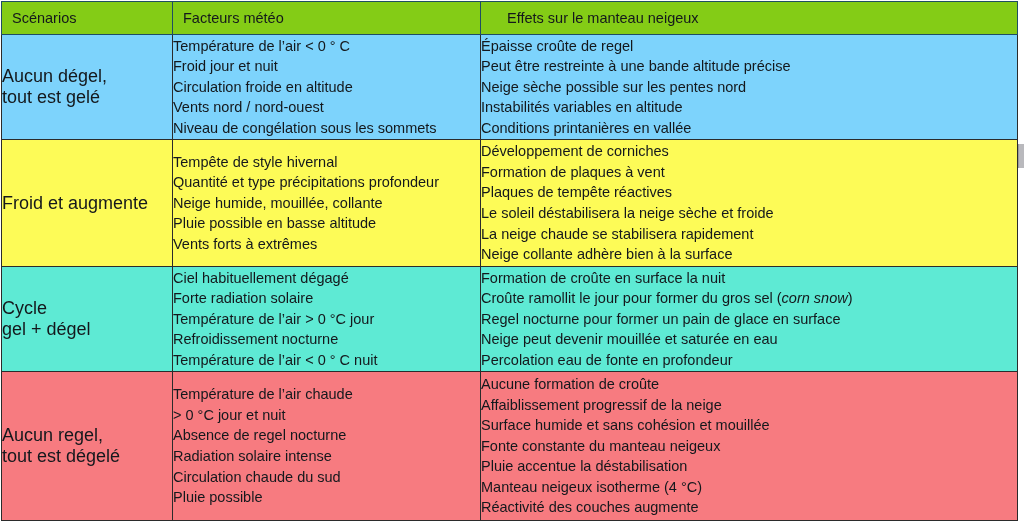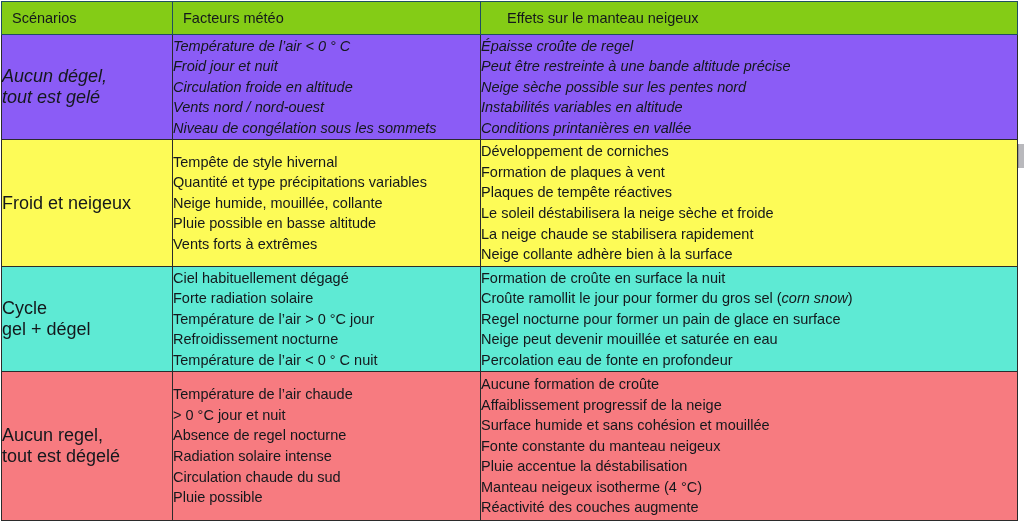--- a/index.html
+++ b/index.html
@@ -78,21 +78,21 @@
   td.list-cell ul li {
     line-height: 20.6px;
     white-space: nowrap;
   }
   td.list-cell ul li i { font-style: italic; }
 
   td.factors-cell { padding-left: 14px; }
   td.effects-cell { padding-left: 10px; }
 
   
-  .row-green  td { background: #8b5cf6; border-color: #2f7f52; font-style: italic; }
+  .row-green  td { background: #7dd3fc; border-color: #2f7f52; }
   .row-yellow td { background: #FDFB57; border-color: #7d7a1f; }
   .row-orange td { background: #5eead4; border-color: #8a6425; }
   .row-red    td { background: #F77B80; border-color: #8e3a3e; }
 
   .row-green  { height: 105px; }
   .row-yellow { height: 127px; }
   .row-orange { height: 105px; }
   .row-red    { height: 149px; }
 
   
@@ -152,26 +152,26 @@
             <li>Peut être restreinte à une bande altitude précise</li>
             <li>Neige sèche possible sur les pentes nord</li>
             <li>Instabilités variables en altitude</li>
             <li>Conditions printanières en vallée</li>
           </ul>
         </td>
       </tr>
 
       <tr class="row-yellow">
         <td class="scenario-cell">
-          <span class="line">Froid et neigeux</span>
+          <span class="line">Froid et augmente</span>
         </td>
         <td class="list-cell factors-cell">
           <ul>
             <li>Tempête de style hivernal</li>
-            <li>Quantité et type précipitations variables</li>
+            <li>Quantité et type précipitations profondeur</li>
             <li>Neige humide, mouillée, collante</li>
             <li>Pluie possible en basse altitude</li>
             <li>Vents forts à extrêmes</li>
           </ul>
         </td>
         <td class="list-cell effects-cell">
           <ul>
             <li>Développement de corniches</li>
             <li>Formation de plaques à vent</li>
             <li>Plaques de tempête réactives</li>

